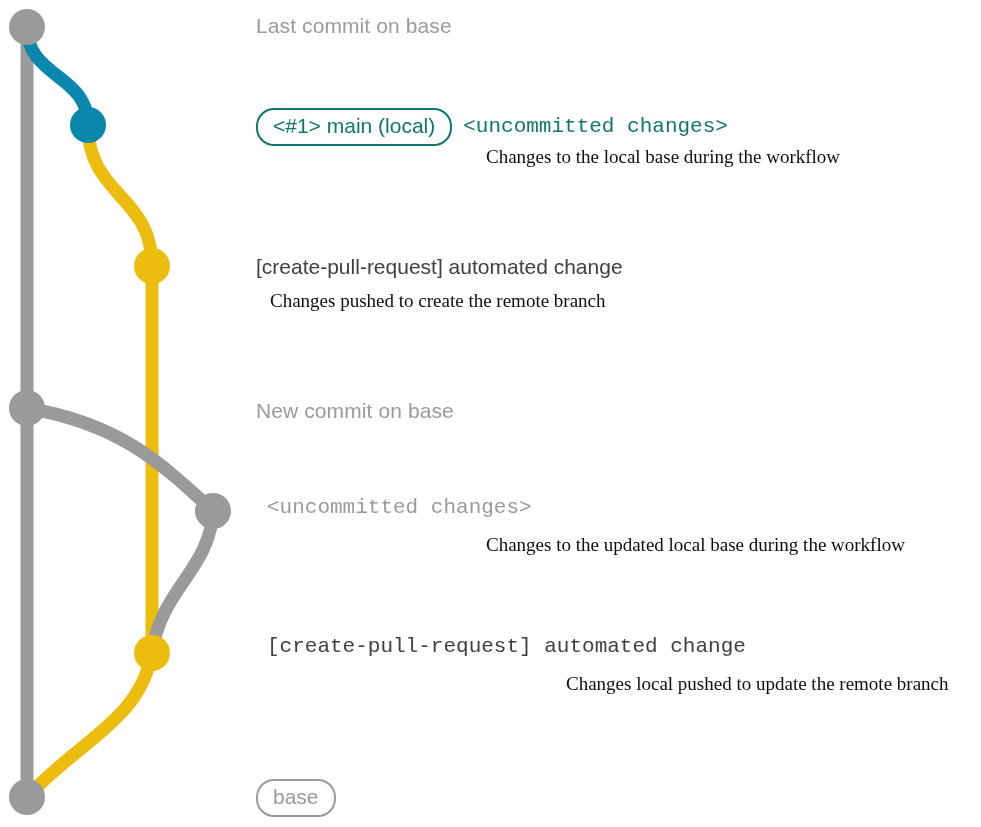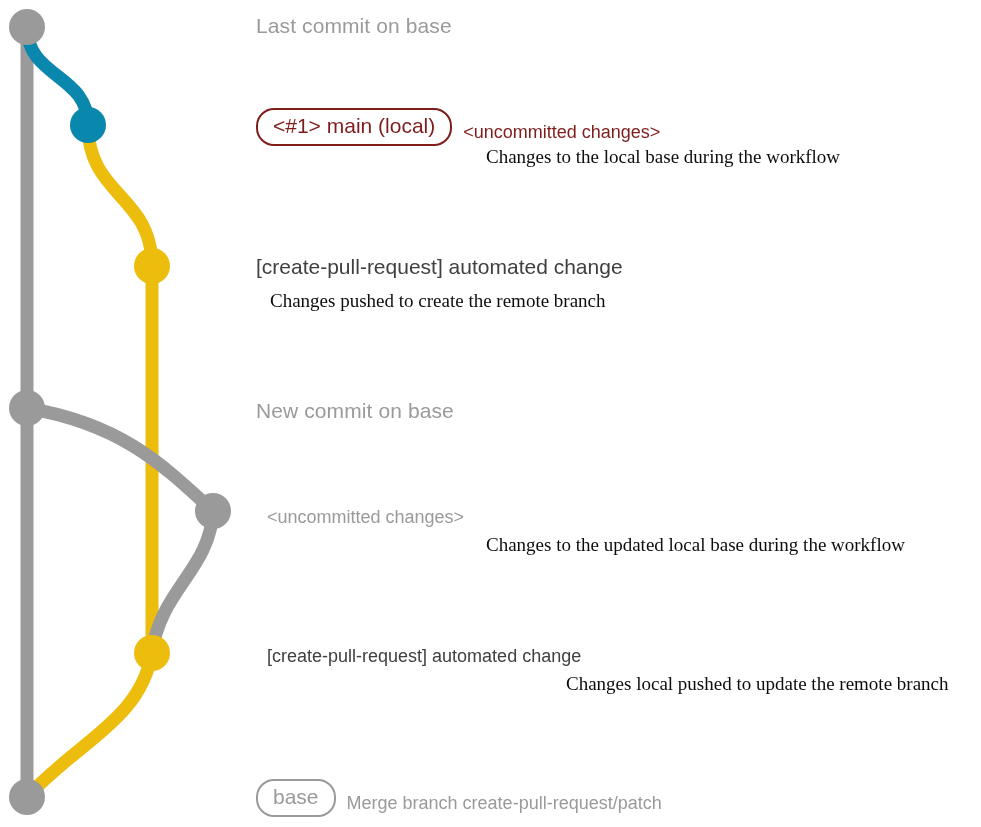--- a/index.html
+++ b/index.html
@@ -46,27 +46,26 @@
     font-size: 21px;
     line-height: 24px;
     white-space: nowrap;
     background: #ffffff;
     vertical-align: middle;
   }
 
   
   .subject {
     display: inline-block;
-    font-family: Liberation Sans, sans-serif;
-    font-size: 18px;
+    font-family: Liberation Mono, monospace;
+    font-size: 21px;
     line-height: 24px;
     white-space: nowrap;
     vertical-align: middle;
     margin-left: 11px;
-    margin-top: 9px;
   }
 
   
   .subject-standalone {
     position: absolute;
     font-family: "Liberation Sans", sans-serif;
     font-size: 21px;
     white-space: nowrap;
   }
 
@@ -79,21 +78,21 @@
     white-space: nowrap;
   }
 
   .pill-row {
     position: absolute;
     display: flex;
     align-items: center;
     white-space: nowrap;
   }
 
-  .c-teal  { color: #7f1d1d; }
+  .c-teal  { color: #0f766e; }
   .c-yellow{ color: #404040; }
   .c-gray  { color: #9a9a9a; }
 </style>
 </head>
 <body>
 
 <svg id="graph-svg" viewBox="0 0 981 827" xmlns="http://www.w3.org/2000/svg">
 
   <path d="M 27 27 L 27 797" stroke="#9a9a9a" stroke-width="13" fill="none" stroke-linecap="round"></path>
 
@@ -136,14 +135,13 @@
 </div>
 <div class="desc" style="left:486px; top:534px;">Changes to the updated local base during the workflow</div>
 
 <div class="pill-row" style="left:256px; top:635px;">
   <span class="subject c-yellow">[create-pull-request] automated change</span>
 </div>
 <div class="desc" style="left:566px; top:673px;">Changes local pushed to update the remote branch</div>
 
 <div class="pill-row" style="left:256px; top:779px;">
   <span class="pill c-gray">base</span>
-  <span class="subject c-gray">Merge branch create-pull-request/patch</span>
 </div>
 
 </body></html>

